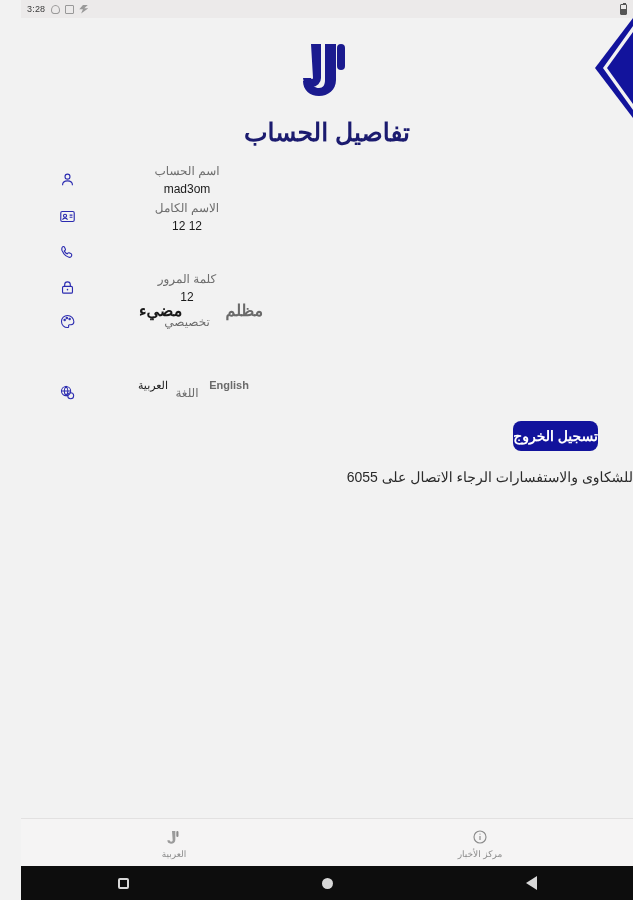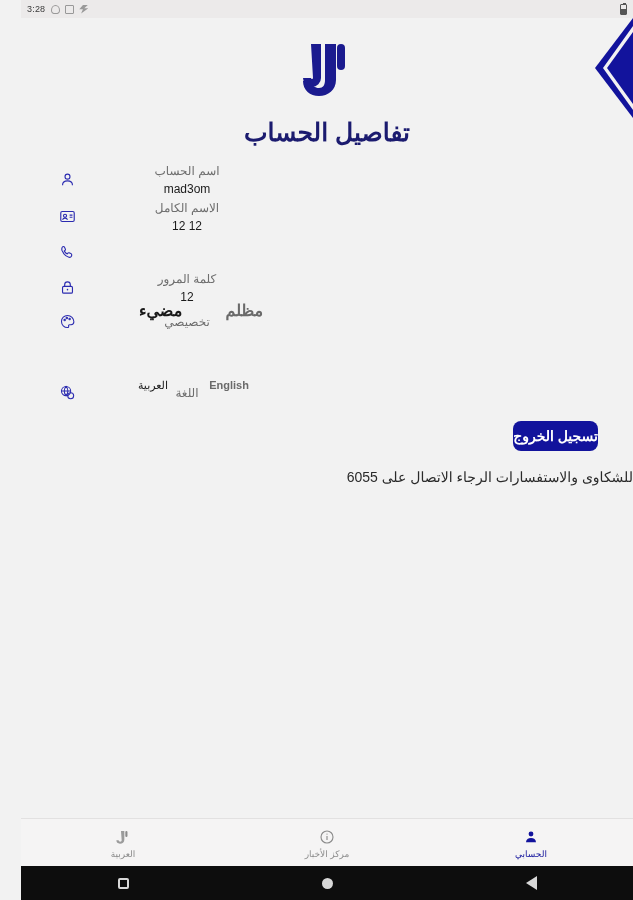--- a/index.html
+++ b/index.html
@@ -396,29 +396,20 @@
       </div>
       <div class="nav-item">
         <span class="nav-icon">
           <svg width="16" height="16" viewBox="0 0 24 24" fill="none" stroke="#8b8b8b" stroke-width="1.7">
             <circle cx="12" cy="12" r="9"></circle>
               <path d="M12 10.5v6"></path>
               <circle cx="12" cy="7.6" r=".9" fill="#8b8b8b" stroke="none"></circle>
           </svg>
         </span>
         <div class="nav-label">مركز الأخبار</div>
-      </div>
-      <div class="nav-item active">
-        <span class="nav-icon">
-          <svg width="16" height="16" viewBox="0 0 24 24" fill="#12139c">
-            <circle cx="12" cy="7.5" r="3.6"></circle>
-              <path d="M4.5 20c0-4.2 3.4-6.4 7.5-6.4s7.5 2.2 7.5 6.4z"></path>
-          </svg>
-        </span>
-        <div class="nav-label">الحسابي</div>
       </div>
     </div>
   </div>
 
   <div class="sysbar">
     <span class="btn">
         <span class="tri"></span>
       </span>
     <span class="btn">
         <span class="circ"></span>

